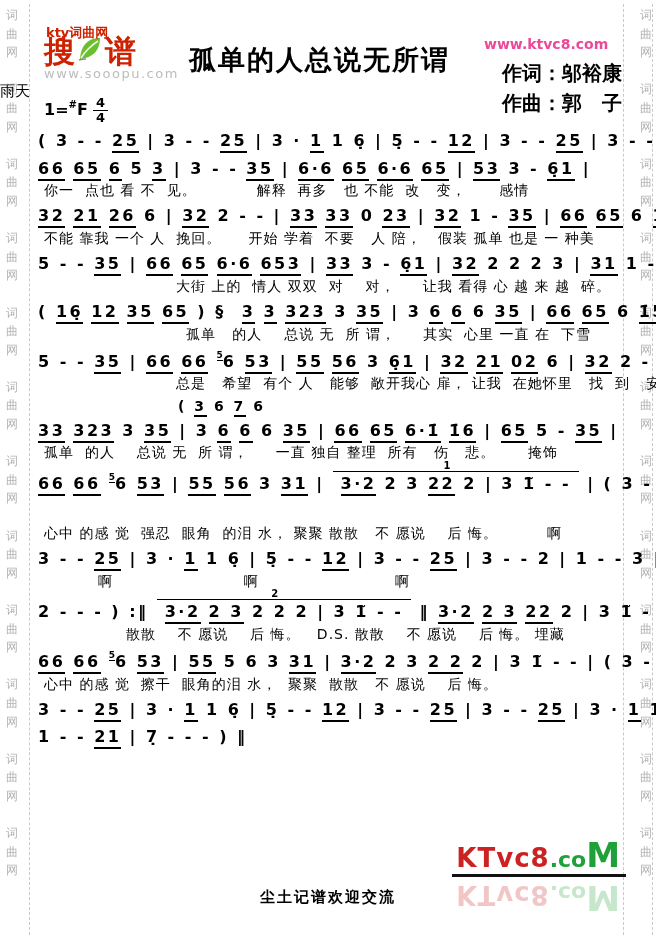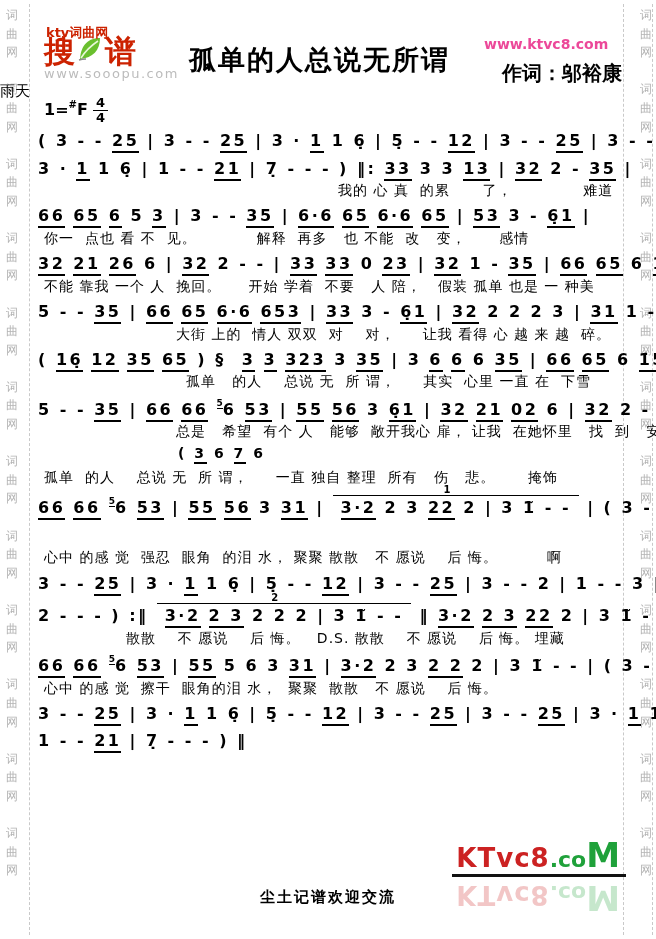--- a/index.html
+++ b/index.html
@@ -169,35 +169,32 @@
   </div>
   <div class="logo-url">www.sooopu.com</div>
 </div>
 
 <div class="title">孤单的人总说无所谓</div>
 <div class="subtitle">雨天</div>
 <div class="site-url">www.ktvc8.com</div>
 
 <div class="credits">
   <div>作词：邬裕康</div>
+  <div>作曲：郭　子</div>
 </div>
 
 <div class="keysig">
   <span>1=</span><sup>#</sup><span>F</span><span class="frac"><span class="num">4</span><span class="den">4</span></span>
 </div>
 
 <div class="score" id="systems">
     <div class="system">
       <div class="notes">( 3 - - <span class="beam">25</span> | 3 - - <span class="beam">25</span> | 3 · <span class="beam">1</span> 1 6̣ | 5̣ - - <span class="beam">12</span> | 3 - - <span class="beam">25</span> | 3 - -  |</div>
     </div>
     <div class="system">
-      <div class="notes">3 · <span class="beam">1</span> 1 6̣ | 1 - - <span class="beam">21</span> | 7̣ - - - ) ‖: <span class="beam">33</span> 3 3 <span class="beam">13</span> | <span class="beam">32</span> 2 - <span class="beam">35</span> |</div>
-      <div class="lyrics" style="padding-left: 300px;">我的 心 真  的累      了，             难道</div>
-    </div>
-    <div class="system">
       <div class="notes"><span class="beam">66</span> <span class="beam">65</span> <span class="beam">6</span> 5 <span class="beam">3</span> | 3 - - <span class="beam">35</span> | <span class="beam">6·6</span> <span class="beam">65</span> <span class="beam">6·6</span> <span class="beam">65</span> | <span class="beam">53</span> 3 - <span class="beam">6̣1</span> |</div>
       <div class="lyrics" style="padding-left: 6px;">你一  点也 看 不  见。           解释  再多   也 不能  改   变，      感情</div>
     </div>
     <div class="system">
       <div class="notes"><span class="beam">32</span> <span class="beam">21</span> <span class="beam">26</span> 6 | <span class="beam">32</span> 2 - - | <span class="beam">33</span> <span class="beam">33</span> 0 <span class="beam">23</span> | <span class="beam">32</span> 1 - <span class="beam">35</span> | <span class="beam">66</span> <span class="beam">65</span> 6 <span class="beam">1̇5</span> |</div>
       <div class="lyrics" style="padding-left: 6px;">不能 靠我 一个 人  挽回。     开始 学着  不要   人 陪，   假装 孤单 也是 一 种美</div>
     </div>
     <div class="system">
       <div class="notes">5 - - <span class="beam">35</span> | <span class="beam">66</span> <span class="beam">65</span> <span class="beam">6·6</span> <span class="beam">653</span> | <span class="beam">33</span> 3 - <span class="beam">6̣1</span> | <span class="beam">32</span> 2 2 2 3 | <span class="beam">31</span> 1 - - |</div>
       <div class="lyrics" style="padding-left: 138px;">大街 上的  情人 双双  对    对，     让我 看得 心 越 来 越  碎。</div>
@@ -207,28 +204,30 @@
       <div class="lyrics" style="padding-left: 148px;">孤单   的人    总说 无  所 谓，     其实  心里 一直 在  下雪</div>
     </div>
     <div class="system">
       <div class="notes">5 - - <span class="beam">35</span> | <span class="beam">66</span> <span class="beam">66</span> <span class="grace">5</span>6 <span class="beam">53</span> | <span class="beam">55</span> <span class="beam">56</span> 3 <span class="beam">6̣1</span> | <span class="beam">32</span> <span class="beam">21</span> <span class="beam">02</span> 6 | <span class="beam">32</span> 2 - - |</div>
       <div class="lyrics" style="padding-left: 138px;">总是   希望  有个 人   能够  敞开我心 扉， 让我  在她怀里   找  到   安慰。</div>
     </div>
     <div class="system small">
       <div class="notes" style="padding-left: 140px;">( <span class="beam">3</span> 6 <span class="beam">7</span> 6</div>
     </div>
     <div class="system">
+      <div class="notes"><span class="beam">33</span> <span class="beam">323</span> 3 <span class="beam">35</span> | 3 <span class="beam">6</span> <span class="beam">6</span> 6 <span class="beam">35</span> | <span class="beam">66</span> <span class="beam">65</span> <span class="beam">6·1̇</span> <span class="beam">1̇6</span> | <span class="beam">65</span> 5 - <span class="beam">35</span> |</div>
       <div class="lyrics" style="padding-left: 6px;">孤单  的人    总说 无  所 谓，     一直 独自 整理  所有   伤   悲。      掩饰</div>
     </div>
     <div class="system">
       <div class="notes"><span class="beam">66</span> <span class="beam">66</span> <span class="grace">5</span>6 <span class="beam">53</span> | <span class="beam">55</span> <span class="beam">56</span> 3 <span class="beam">31</span> | <span class="volta"><span class="volta-num">1</span><span class="beam">3·2</span> 2 3 <span class="beam">22</span> 2 | 3 1̃ - -</span> | ( 3 - -  |</div>
       <div class="lyrics" style="padding-left: 6px; margin-top: 30px;">心中 的感 觉  强忍  眼角  的泪 水， 聚聚 散散   不 愿说    后 悔。         啊</div>
     </div>
     <div class="system">
       <div class="notes">3 - - <span class="beam">25</span> | 3 · <span class="beam">1</span> 1 6̣ | 5̣ - - <span class="beam">12</span> | 3 - - <span class="beam">25</span> | 3 - - 2 | 1 - - 3 |</div>
+      <div class="lyrics" style="padding-left: 60px;">啊                        啊                         啊</div>
     </div>
     <div class="system">
       <div class="notes">2 - - - ) :‖ <span class="volta"><span class="volta-num">2</span><span class="beam">3·2</span> <span class="beam">2 3</span> 2 2 2 | 3 1̃ - -</span> ‖ <span class="beam">3·2</span> <span class="beam">2 3</span> <span class="beam">22</span> 2 | 3 1̃ -  |</div>
       <div class="lyrics" style="padding-left: 88px;">散散    不 愿说    后 悔。   D.S. 散散    不 愿说    后 悔。 埋藏</div>
     </div>
     <div class="system">
       <div class="notes"><span class="beam">66</span> <span class="beam">66</span> <span class="grace">5</span>6 <span class="beam">53</span> | <span class="beam">55</span> 5 6 3 <span class="beam">31</span> | <span class="beam">3·2</span> 2 3 <span class="beam">2 2</span> 2 | 3 1̃ - - | ( 3 - -  |</div>
       <div class="lyrics" style="padding-left: 6px;">心中 的感 觉  擦干  眼角的泪 水，  聚聚  散散   不 愿说    后 悔。</div>
     </div>
     <div class="system">

